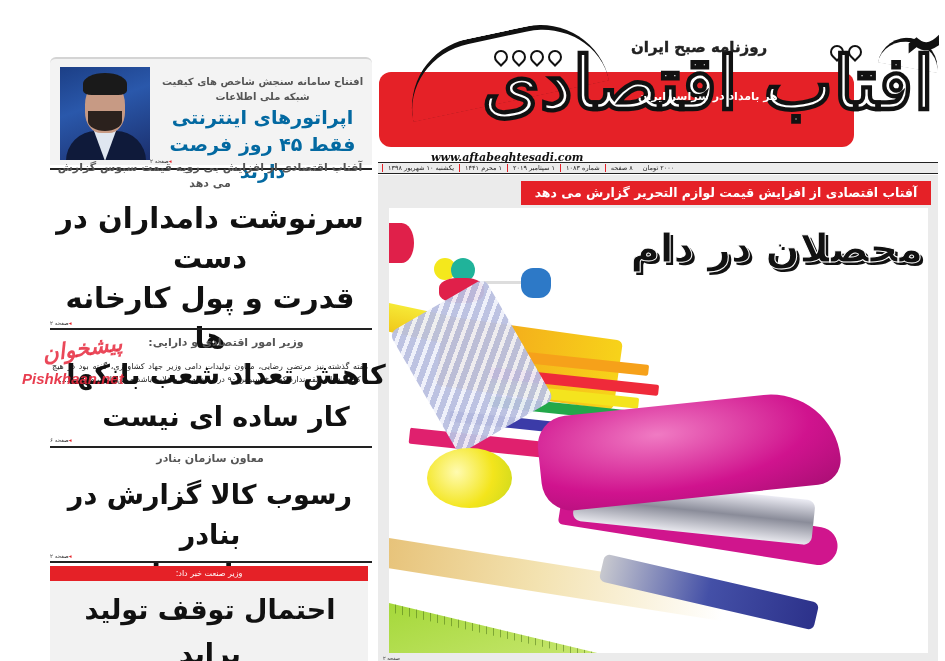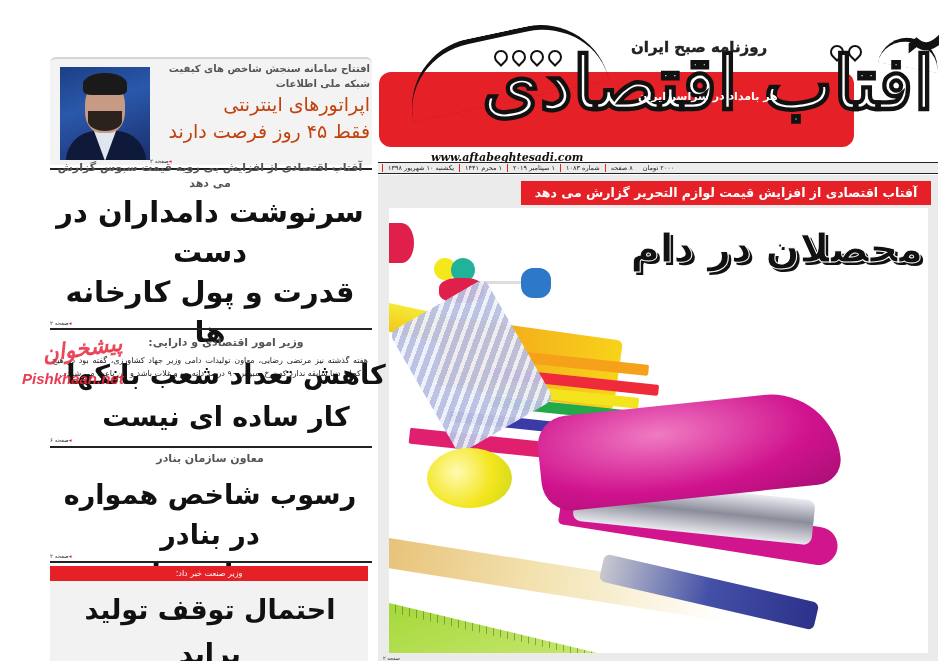--- a/index.html
+++ b/index.html
@@ -76,23 +76,23 @@
 
   
   .col { position: absolute; left: 50px; width: 320px; direction: rtl; text-align: center; }
   .topbox { position: absolute; left: 50px; top: 57px; width: 322px; height: 108px; background: #f3f3f3; border-top: 2px solid #d4d4d4; border-radius: 6px 6px 0 0; }
   .topbox-photo { position: absolute; left: 60px; top: 67px; width: 90px; height: 93px; background: linear-gradient(160deg, #1c3f86 0%, #2a58ab 40%, #1b2f6d 100%); overflow: hidden; }
   .face { position: absolute; left: 25px; top: 14px; width: 40px; height: 52px; background: #c79a84; border-radius: 45% 45% 40% 40%; }
   .hair { position: absolute; left: 23px; top: 6px; width: 44px; height: 22px; background: #1a1a1a; border-radius: 50% 50% 20% 20%; }
   .beard { position: absolute; left: 28px; top: 44px; width: 34px; height: 20px; background: #2b211d; border-radius: 0 0 50% 50%; }
   .suit { position: absolute; left: 6px; top: 64px; width: 80px; height: 40px; background: #0f1a3a; border-radius: 30px 30px 0 0; }
   .shirt { position: absolute; left: 34px; top: 64px; width: 22px; height: 30px; background: #dfe6f0; clip-path: polygon(0 0, 100% 0, 50% 100%); }
-  .topbox-text { position: absolute; left: 155px; top: 61px; width: 215px; direction: rtl; text-align: right; }
+  .topbox-text { position: absolute; left: 155px; top: 74px; width: 215px; direction: rtl; text-align: center; }
   .topbox-kicker { font-size: 10px; color: #555; line-height: 15px; font-weight: bold; }
-  .topbox-head { font-size: 19px; font-weight: normal; line-height: 27px; color: #c2410c; }
+  .topbox-head { font-size: 19px; font-weight: bold; line-height: 27px; color: #0369a1; }
   .pageref { font-size: 5.5px; color: #333; }
   .pageref .arrow { color: #e52127; }
   .pageref-abs { position: absolute; direction: rtl; }
 
   .rule { position: absolute; left: 50px; width: 322px; height: 1.5px; background: #222; }
 
   .kicker { font-size: 11px; color: #555; font-weight: bold; line-height: 16px; }
   .headline-xl { font-size: 29px; font-weight: bold; line-height: 40px; color: #111; letter-spacing: -0.5px; }
   .headline-l { font-size: 27px; font-weight: bold; line-height: 40px; color: #111; }
   .body-text { font-size: 8px; color: #222; line-height: 13px; text-align: justify; text-align-last: center; padding: 0 2px; }
@@ -181,38 +181,38 @@
   <div class="topbox-kicker">افتتاح سامانه سنجش شاخص های کیفیت</div>
   <div class="topbox-kicker">شبکه ملی اطلاعات</div>
   <div class="topbox-head">اپراتورهای اینترنتی</div>
   <div class="topbox-head">فقط ۴۵ روز فرصت دارند</div>
 </div>
 <div class="pageref pageref-abs" style="left:150px; top:158px;"><span class="arrow">◂</span><span>صفحه ۲</span></div>
 <div class="rule" style="top:168px;"></div>
 
 <div class="col" style="top:160px;">
   <div class="kicker">آفتاب اقتصادی از افزایش بی رویه قیمت سبوس گزارش می دهد</div>
-  <div class="headline-xl" style="">سرنوشت دامداران در دست</div>
+  <div class="headline-xl" style="margin-top:6px;">سرنوشت دامداران در دست</div>
   <div class="headline-xl">قدرت و پول کارخانه ها</div>
   <div class="body-text" style="margin-top:2px;">هفته گذشته نیز مرتضی رضایی، معاون تولیدات دامی وزیر جهاد کشاورزی، گفته بود در هیچ کجای دنیا سابقه ندارد که نرخ سبوس ۹۰ درصد دانه جو و غلات باشد و این باعث می شود...</div>
 </div>
 <div class="pageref pageref-abs" style="left:50px; top:320px;"><span class="arrow">◂</span><span>صفحه ۲</span></div>
 <div class="rule" style="top:328px;"></div>
 
 <div class="col" style="top:335px;margin-left:16px;">
   <div class="kicker">وزیر امور اقتصادی و دارایی:</div>
   <div class="headline-l" style="margin-top:4px;">کاهش تعداد شعب بانکها</div>
   <div class="headline-l" style="margin-top:2px;">کار ساده ای نیست</div>
 </div>
 <div class="pageref pageref-abs" style="left:50px; top:437px;"><span class="arrow">◂</span><span>صفحه ۶</span></div>
 <div class="rule" style="top:446px;"></div>
 
 <div class="col" style="top:451px;">
   <div class="kicker">معاون سازمان بنادر</div>
-  <div class="headline-l" style="margin-top:8px;">رسوب شاخص همواره در بنادر</div>
+  <div class="headline-l" style="margin-top:8px;">رسوب کالا گزارش در بنادر</div>
   <div class="headline-l" style="margin-top:-2px;">وجود داشته است</div>
 </div>
 <div class="pageref pageref-abs" style="left:50px; top:553px;"><span class="arrow">◂</span><span>صفحه ۲</span></div>
 <div class="rule" style="top:561px;"></div>
 
 <div class="red-kicker">وزیر صنعت خبر داد:</div>
 <div class="bottom-box"></div>
 <div class="col" style="top:588px;">
   <div class="headline-l" style="line-height:44px;">احتمال توقف تولید پراید</div>
   <div class="headline-l" style="line-height:34px;">و ۴۰۵ در سال آینده</div>

